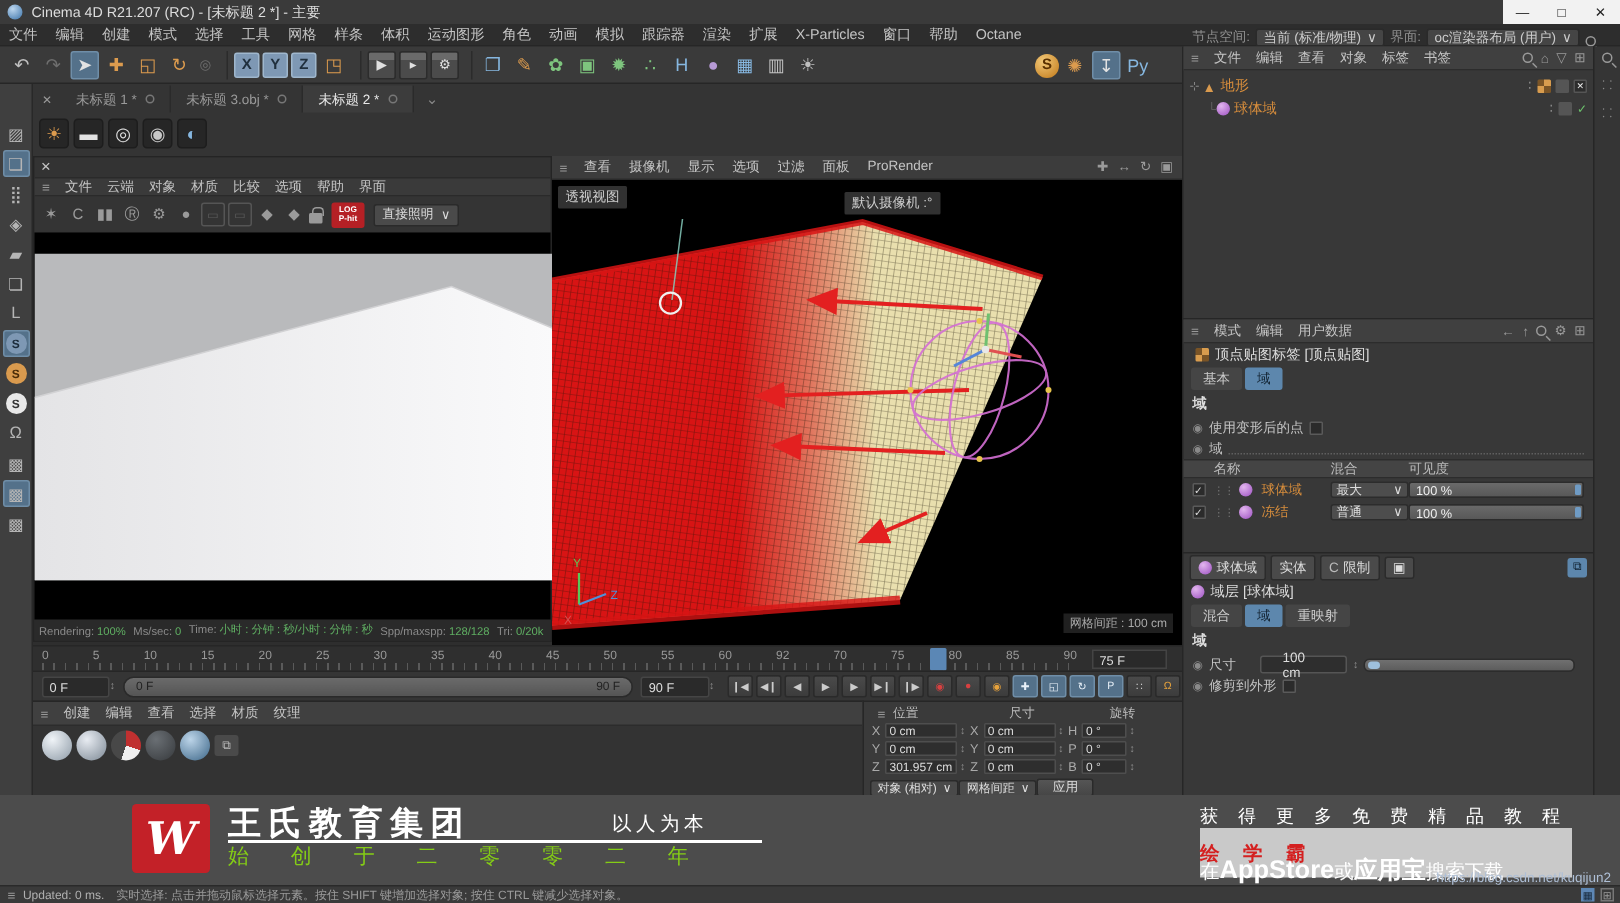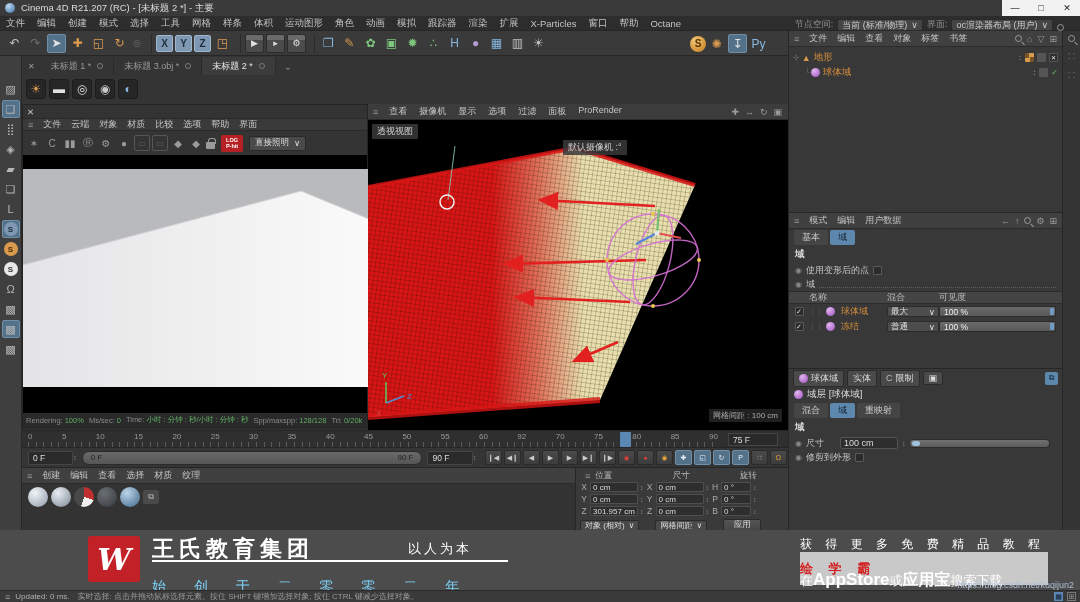--- a/index.html
+++ b/index.html
@@ -68,21 +68,21 @@
 .c-blend{width:52px}
 .c-vis{flex:1;padding-right:6px}
 .ddl{background:#4d4d4d;border:1px solid #2c2c2c;border-radius:2px;height:11px;display:flex;align-items:center;justify-content:space-between;padding:0 3px;font-size:8.5px;color:#ddd}
 .visbar{position:relative;height:11px;background:linear-gradient(#6a6a6a,#585858);border:1px solid #2c2c2c;border-radius:2px;display:flex;align-items:center;padding-left:4px;font-size:8.5px;color:#eee}
 .visbar::after{content:"";position:absolute;right:1px;top:1px;bottom:1px;width:4px;background:#6f9bc4;border-radius:1px}
 .sphico{width:9px;height:9px;border-radius:50%;background:radial-gradient(circle at 35% 30%,#e2b5ee,#9b4fc0)}
 
 #fieldp{left:788px;top:368px;width:274px;height:162px;background:#383838;border-left:1px solid #262626;border-top:1px solid #262626}
 .chip{display:flex;align-items:center;gap:3px;background:#4a4a4a;border:1px solid #2b2b2b;border-radius:2px;padding:1px 5px;font-size:9px;color:#ddd}
 .blueico{width:13px;height:13px;background:#5d87ad;border-radius:2px;color:#0f2030;display:flex;align-items:center;justify-content:center;font-size:8px}
-.valbox{background:#2e2e2e;border:1px solid #555;border-radius:2px;height:12px;display:flex;align-items:center;justify-content:flex-start;padding:0 3px;font-size:9px;color:#ddd}
+.valbox{background:#2e2e2e;border:1px solid #555;border-radius:2px;height:12px;display:flex;align-items:center;justify-content:flex-start;padding:0 14px;font-size:9px;color:#ddd}
 .slider{position:relative;height:9px;background:linear-gradient(#707070,#5c5c5c);border-radius:4px;border:1px solid #2c2c2c}
 .slider::before{content:"";position:absolute;left:2px;top:1px;width:8px;height:5px;background:#9fc0dc;border-radius:3px}
 .stp{color:#8a8a8a;font-size:7px}
 
 #modestrip{left:0;top:56px;width:22px;height:474px;background:#3f3f3f;border-right:1px solid #282828;display:flex;flex-direction:column;align-items:center;padding-top:24px;gap:2px}
 .msi{width:18px;height:18px;display:flex;align-items:center;justify-content:center;font-size:11px;border-radius:2px;color:#b5b5b5}
 .msx{position:absolute;left:3px;top:1px;color:#9a9a9a;font-size:8px}
 .scs{width:14px;height:14px;border-radius:50%;font-size:8px;font-weight:bold;display:flex;align-items:center;justify-content:center}
 .scs.b{background:#7e98b4;color:#1c2c3c}.scs.o{background:#d99a4e;color:#4a2c08}.scs.w{background:#e8e8e8;color:#333}
 
@@ -134,30 +134,30 @@
 .m3{background:conic-gradient(#c03030 0 30%,#f0f0f0 0 55%,#484848 0 100%)}
 .m4{background:radial-gradient(circle at 35% 30%,#6a6f74,#36393c)}
 .m5{background:radial-gradient(circle at 35% 30%,#bcd4e8,#3c6688)}
 .m6{width:16px;height:14px;border-radius:2px;background:#4a4a4a;color:#bbb;font-size:8px;display:flex;align-items:center;justify-content:center}
 
 #coords{left:575px;top:467px;width:213px;height:63px;background:#3a3a3a;border-top:1px solid #262626;border-left:1px solid #262626;font-size:8.5px;padding:2px 4px}
 .chead{display:flex;color:#bbb;height:11px;align-items:center}
 .crow{display:flex;align-items:center;height:12px;gap:2px}
 .clbl{width:8px;color:#aaa;text-align:center}
 .cbox{width:48px;height:10px;background:#2e2e2e;border:1px solid #4e4e4e;border-radius:1px;color:#ddd;display:flex;align-items:center;padding:0 2px;font-size:8px;white-space:nowrap;overflow:hidden}
-.cfoot{display:flex;align-items:center;gap:16px;margin-top:2px}
+.cfoot{display:flex;align-items:center;gap:0;margin-top:2px}
 .cdd{background:#4a4a4a;border:1px solid #2a2a2a;border-radius:2px;height:11px;display:flex;align-items:center;gap:4px;padding:0 4px;font-size:8px;color:#ddd}
 .cbtn{background:linear-gradient(#555,#464646);border:1px solid #2a2a2a;border-radius:2px;height:12px;width:38px;display:flex;align-items:center;justify-content:center;font-size:8.5px;color:#ddd}
 
 #banner{left:0;top:530px;width:1080px;height:60px;background:#4c4c4c}
 #blogo{position:absolute;left:88px;top:6px;width:52px;height:46px;background:#c32128;border-radius:3px;display:flex;align-items:center;justify-content:center;color:#fff;font-weight:bold;font-size:30px;font-style:italic;font-family:"DejaVu Serif",serif}
 #bco{position:absolute;left:152px;top:4px;font-size:22px;color:#fff;letter-spacing:5px;font-weight:bold}
 #bslogan{position:absolute;left:408px;top:10px;font-size:13px;color:#fff;letter-spacing:3px}
 #bline{position:absolute;left:152px;top:30px;width:356px;height:2px;background:#fff}
-#bsince{position:absolute;left:152px;top:48px;font-size:14px;color:#7dd3fc;letter-spacing:12px}
+#bsince{position:absolute;left:152px;top:32px;font-size:14px;color:#84cc16;letter-spacing:12px}
 #bpromo1{position:absolute;left:800px;top:6px;font-size:12px;color:#fff;letter-spacing:5px}
 #bhl{position:absolute;left:800px;top:22px;width:248px;height:33px;background:#c9c9c9;display:flex;align-items:center;justify-content:flex-start}
 #bhl span{color:#d42020;font-weight:bold;font-size:13px;letter-spacing:6px}
 #bpromo2{position:absolute;left:800px;top:40px;color:#fff;font-size:13px;display:flex;align-items:baseline}
 #bpromo2 .big{font-size:17px;font-weight:bold}
 #bpromo2 .bold2{font-weight:bold;font-size:16px}
 #wmark{position:absolute;right:6px;bottom:0px;font-size:9px;color:#aebfd6}
 
 #statusbar{left:0;top:590px;width:1080px;height:12px;background:#3a3a3a;display:flex;align-items:center;font-size:8px;color:#9a9a9a;border-top:1px solid #2a2a2a}
 #statusbar .upd{color:#b0b0b0;margin-right:8px}
@@ -417,21 +417,21 @@
         <circle cx="289" cy="113" r="2.5" fill="#e8e8e8"></circle>
         <g font-size="8">
           <line x1="18" y1="283" x2="18" y2="262" stroke="#58c858" stroke-width="1.5"></line>
           <line x1="18" y1="283" x2="36" y2="276" stroke="#5090d8" stroke-width="1.5"></line>
           <text x="14" y="258" fill="#58c858">Y</text>
           <text x="39" y="279" fill="#5090d8">Z</text>
           <text x="8" y="296" fill="#d85050">X</text>
         </g>
       </svg>
       <span class="vplabel" style="left:4px;top:4px">透视视图</span>
-      <span class="vplabel" style="left:195px;top:20px">默认摄像机 :°</span>
+      <span class="vplabel" style="left:195px;top:8px">默认摄像机 :°</span>
       <span id="gridlbl">网格间距 : 100 cm</span>
     </div>
   </div>
 
   <div id="ruler" class="abs">
     <div id="tickmarks"></div>
     <div id="playhead"></div>
     <div id="ticks">
 
     <span>0</span>
@@ -625,20 +625,24 @@
           <span class="mi">用户数据</span>
         </span>
       <span class="pright">
         <span>←</span>
         <span>↑</span>
         <span class="srch"></span>
         <span>⚙</span>
         <span>⊞</span>
       </span>
     </div>
+    <div class="atitle">
+      <span class="tg tg1"></span>
+      <span>顶点贴图标签 [顶点贴图]</span>
+    </div>
     <div class="tabs">
       <span class="tab">基本</span>
       <span class="tab on">域</span>
     </div>
     <div class="bold">域</div>
     <div class="frow">
       <span class="adot">◉</span>
       <span>使用变形后的点</span>
       <span class="cbx"></span>
     </div>

